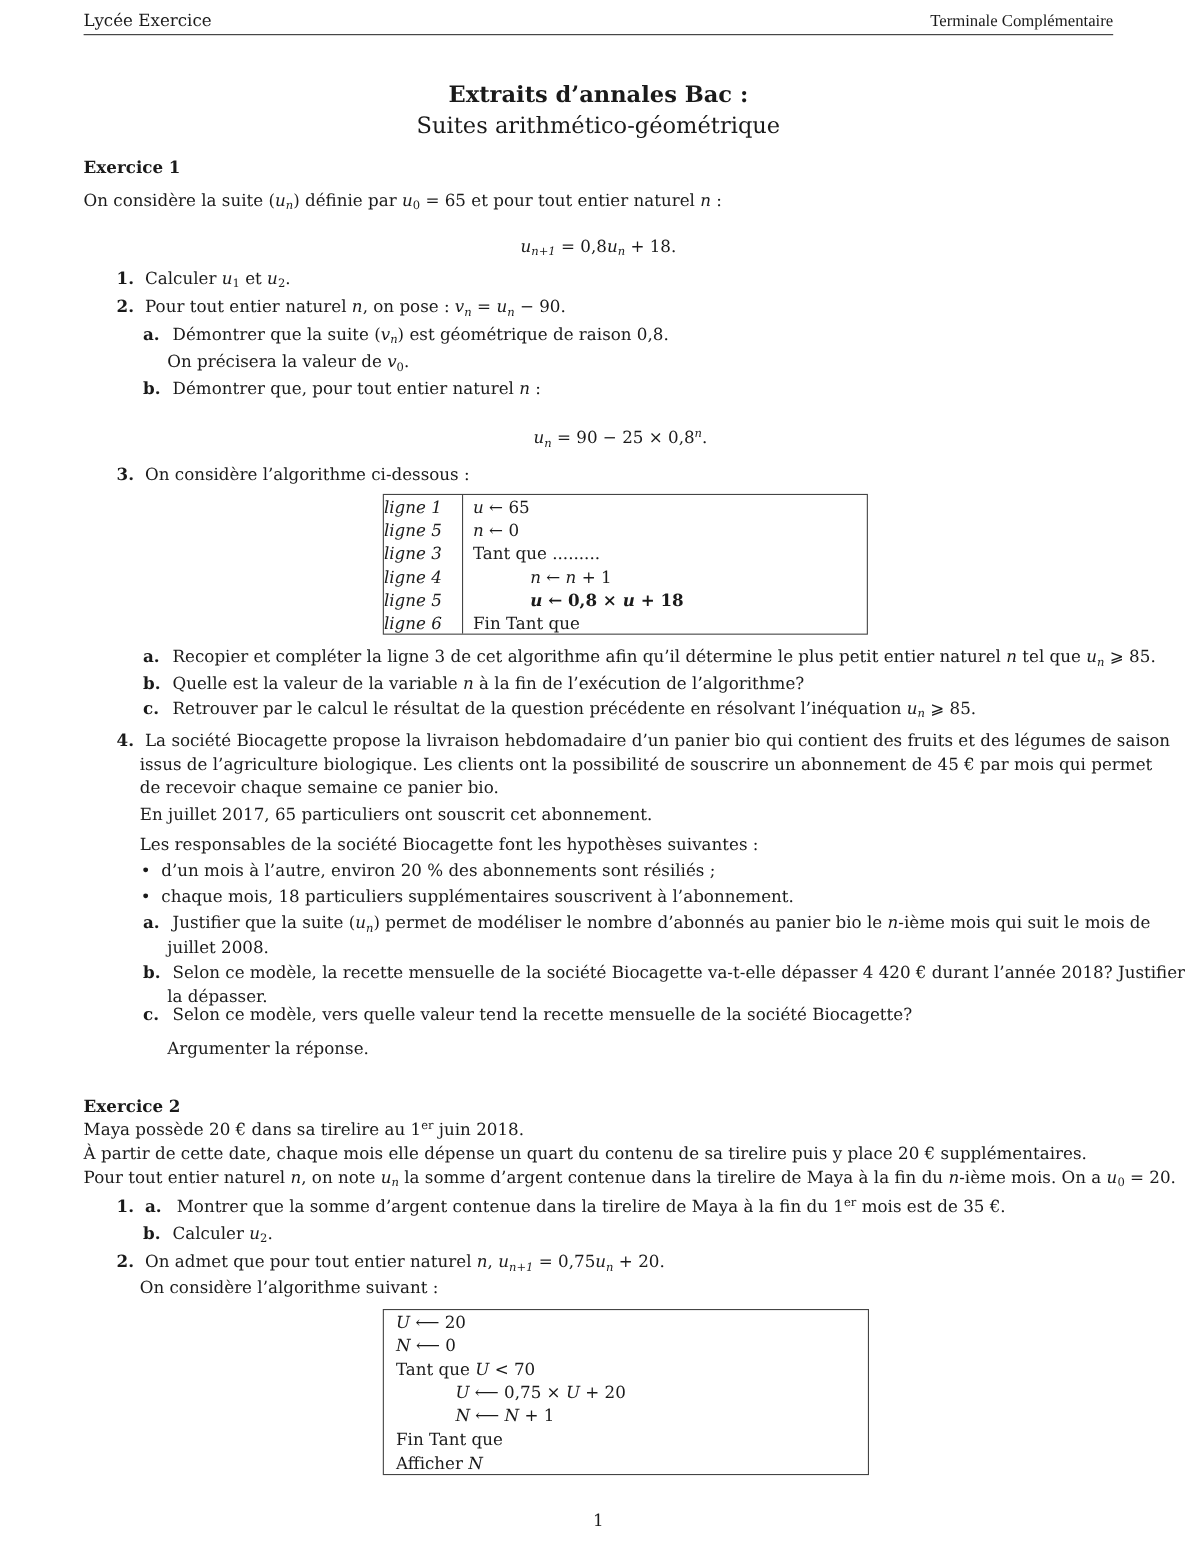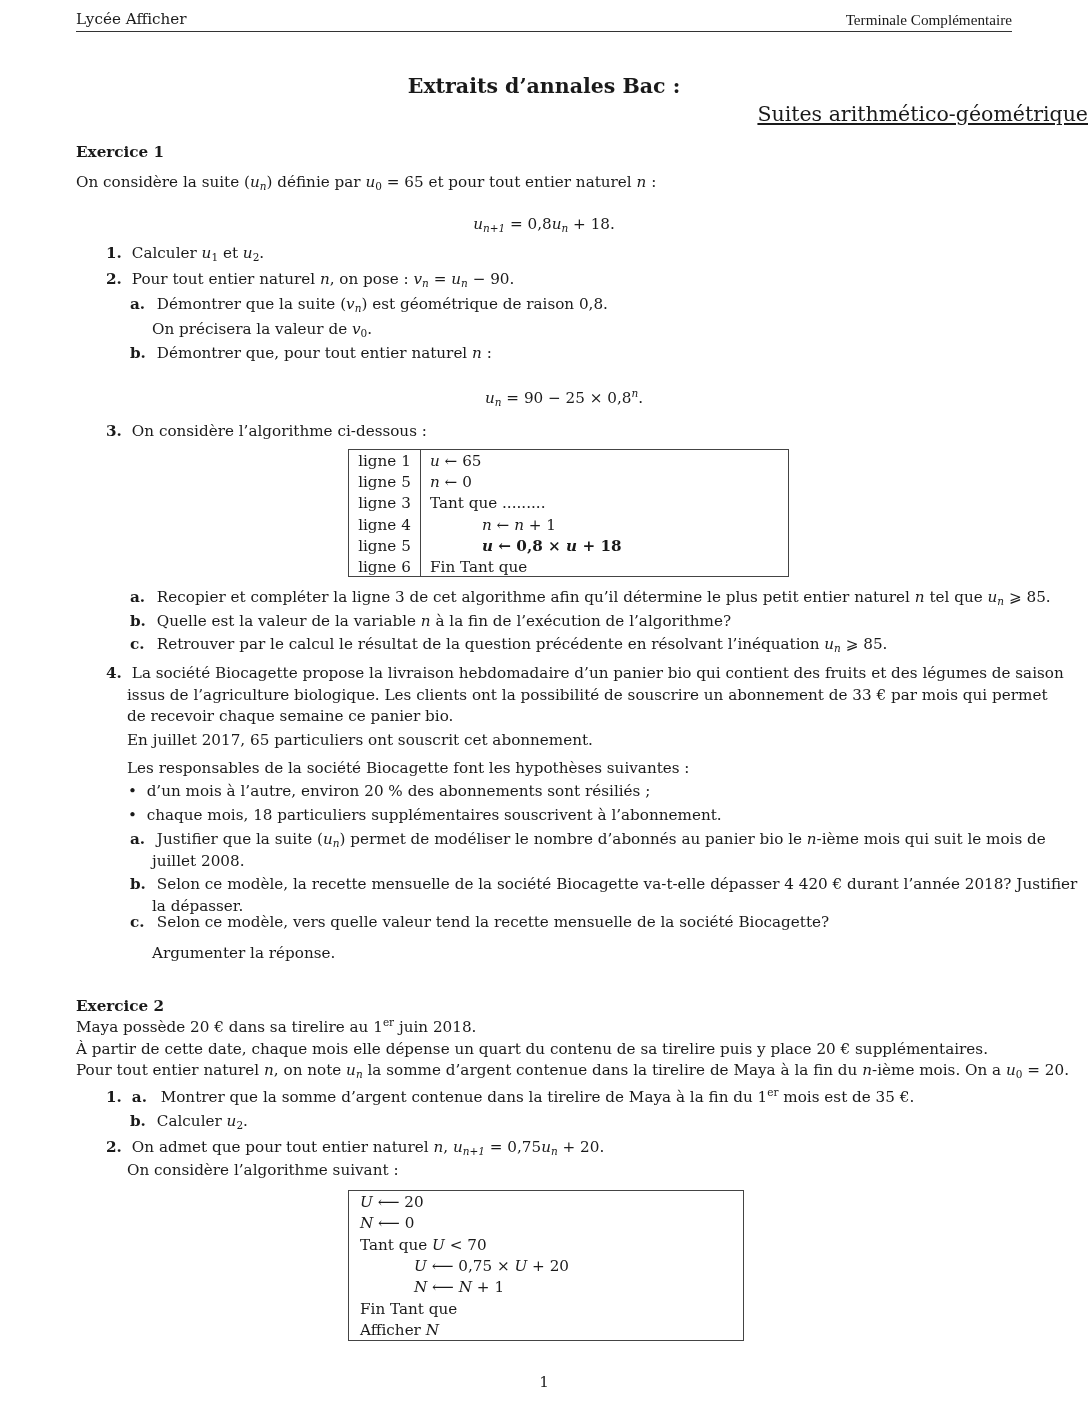--- a/index.html
+++ b/index.html
@@ -6,44 +6,44 @@
   body {
     width: 1088px; height: 1408px; position: relative; overflow: hidden;
     font-family: "DejaVu Serif", "Liberation Serif", serif;
     color: #1a1a1a; font-size: 15.2px; line-height: 21.5px;
   }
   .abs { position: absolute; }
   .hdr-left { left: 76px; top: 9px; }
   .hdr-right { right: 76px; top: 9px; font-family: Liberation Serif, serif; }
   .hdr-rule { left: 76px; right: 76px; top: 31px; height: 0; border-top: 1.3px solid #333; }
   .title { left: 0; right: 0; top: 73px; text-align: center; font-size: 20.5px; font-weight: bold; line-height: 26px; }
-  .subtitle { left: 0; right: 0; top: 101px; text-align: right; font-size: 20.5px; line-height: 26px; text-decoration: underline; }
+  .subtitle { left: 0; right: 0; top: 101px; text-align: center; font-size: 20.5px; line-height: 26px; }
   .ex-title { left: 76px; font-weight: bold; }
   .line { left: 76px; white-space: nowrap; }
   .center { left: 0; right: 0; text-align: center; white-space: nowrap; }
   .num { font-weight: bold; display: inline-block; }
   i, .m { font-style: italic; }
   sub { font-size: 10.5px; vertical-align: -3px; line-height: 0; font-style: normal; }
   sub i, sub .m { font-style: italic; }
   sup { font-size: 10.5px; vertical-align: 6px; line-height: 0; }
   .algo1 { left: 348px; top: 449px; width: 441px; height: 128px; border: 1.4px solid #444; box-sizing: border-box; }
   .algo1 .col-sep { position: absolute; left: 71px; top: 0; bottom: 0; border-left: 1.2px solid #444; }
-  .algo1 .rl { position: absolute; left: 0; width: 71px; text-align: center; }
+  .algo1 .rl { position: absolute; left: 0; width: 71px; text-align: left; font-style: italic; }
   .algo1 .rc { position: absolute; left: 81px; }
   .algo1 .rc.ind { left: 133px; }
-  .algo2 { left: 348px; top: 1190px; width: 396px; height: 151px; border: 1.4px solid #444; box-sizing: border-box; }
+  .algo2 { left: 348px; top: 1190px; width: 442px; height: 151px; border: 1.4px solid #444; box-sizing: border-box; }
   .algo2 .r { position: absolute; left: 11px; }
   .algo2 .r.ind { left: 65px; }
   .bullet { left: 128px; }
   .page-num { left: 0; right: 0; top: 1372px; text-align: center; }
 </style>
 </head>
 <body>
 
-<div class="abs hdr-left">Lycée Afficher</div>
+<div class="abs hdr-left">Lycée Exercice</div>
 <div class="abs hdr-right">Terminale Complémentaire</div>
 <div class="abs hdr-rule"></div>
 
 <div class="abs title">Extraits d’annales Bac :</div>
 <div class="abs subtitle">Suites arithmético-géométrique</div>
 
 <div class="abs ex-title" style="top:142px">Exercice 1</div>
 <div class="abs line" style="top:172px">On considère la suite (<i>u</i><sub><i>n</i></sub>) définie par <i>u</i><sub>0</sub> = 65 et pour tout entier naturel <i>n</i> :</div>
 <div class="abs center" style="top:214px"><i>u</i><sub><i>n+1</i></sub> = 0,8<i>u</i><sub><i>n</i></sub> + 18.</div>
 
@@ -99,21 +99,21 @@
 </div>
 <div class="abs line" style="left:130px; top:634px">
   <span class="num" style="width:22px">c.</span>
   <span>Retrouver par le calcul le résultat de la question précédente en résolvant l’inéquation <i>u</i><sub><i>n</i></sub> ⩾ 85.</span>
 </div>
 
 <div class="abs line" style="left:106px; top:663px">
   <span class="num" style="width:21px">4.</span>
   <span>La société Biocagette propose la livraison hebdomadaire d’un panier bio qui contient des fruits et des légumes de saison</span>
 </div>
-<div class="abs line" style="left:127px; top:685px">issus de l’agriculture biologique. Les clients ont la possibilité de souscrire un abonnement de 33 € par mois qui permet</div>
+<div class="abs line" style="left:127px; top:685px">issus de l’agriculture biologique. Les clients ont la possibilité de souscrire un abonnement de 45 € par mois qui permet</div>
 <div class="abs line" style="left:127px; top:706px">de recevoir chaque semaine ce panier bio.</div>
 <div class="abs line" style="left:127px; top:730px">En juillet 2017, 65 particuliers ont souscrit cet abonnement.</div>
 <div class="abs line" style="left:127px; top:758px">Les responsables de la société Biocagette font les hypothèses suivantes :</div>
 <div class="abs line bullet" style="top:781px">
   <span>•</span>&nbsp;&nbsp;<span>d’un mois à l’autre, environ 20 % des abonnements sont résiliés ;</span>
 </div>
 <div class="abs line bullet" style="top:805px">
   <span>•</span>&nbsp;&nbsp;<span>chaque mois, 18 particuliers supplémentaires souscrivent à l’abonnement.</span>
 </div>
 <div class="abs line" style="left:130px; top:829px">

